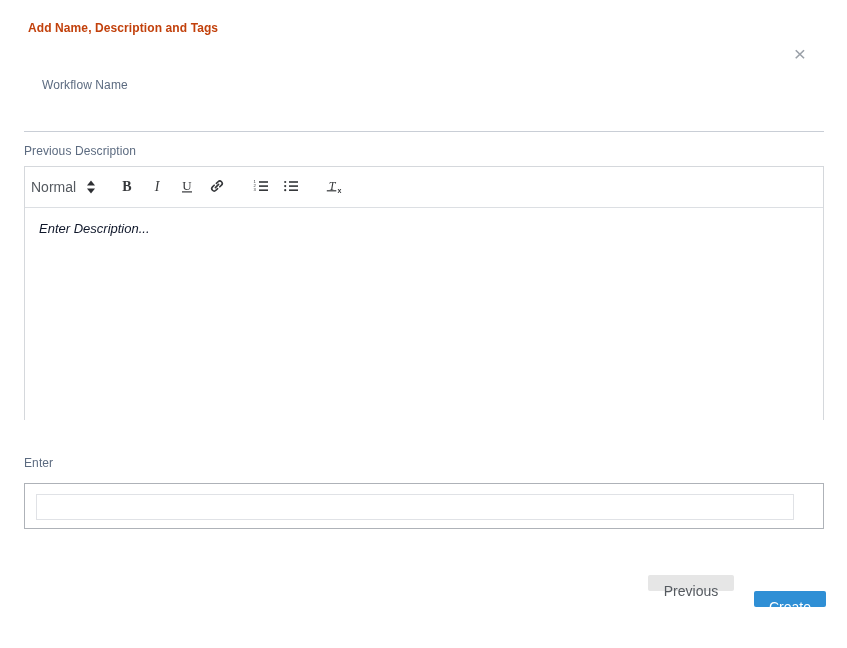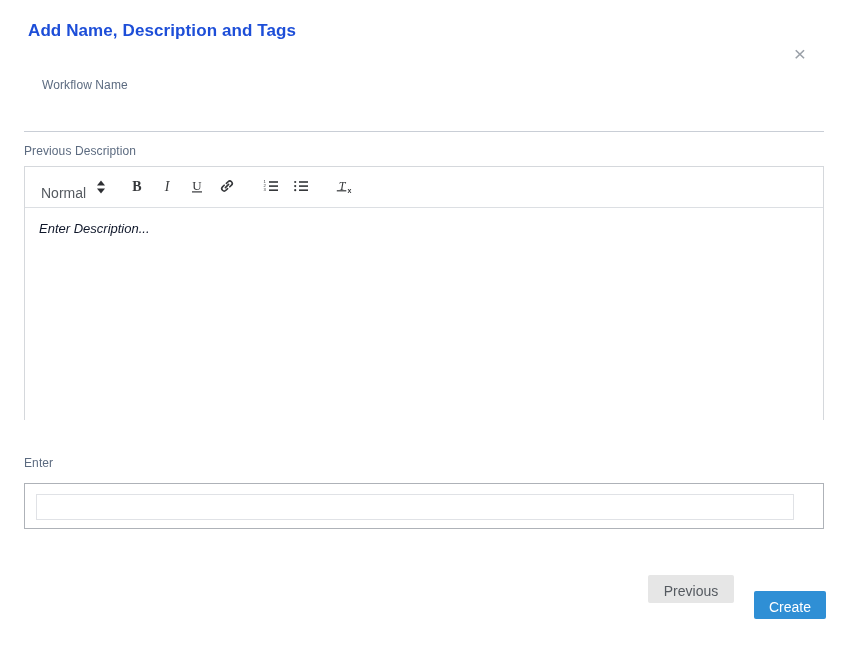--- a/index.html
+++ b/index.html
@@ -28,24 +28,24 @@
   .modal-header {
     position: absolute;
     left: 0; top: 0;
     width: 847px;
     height: 66px;
   }
   .modal-title {
     position: absolute;
     left: 28px;
     top: 21px;
-    font-size: 17px;
+    font-size: 12px;
     font-weight: 600;
     letter-spacing: .1px;
-    color: #1d4ed8;
+    color: #c2410c;
     white-space: nowrap;
   }
   .close-btn {
     position: absolute;
     left: 788px;
     top: 42px;
     width: 24px;
     height: 24px;
     border: none;
     background: transparent;
@@ -115,23 +115,22 @@
     border-bottom: 1px solid #dcdfe3;
     display: flex;
     align-items: center;
     padding: 0 6px;
     background: #ffffff;
   }
 
   .tb-select {
     position: relative;
     display: inline-flex;
-    align-items: flex-end;
+    align-items: center;
     height: 28px;
-    margin-left: 10px;
     margin-right: 16px;
     cursor: pointer;
     padding-right: 20px;
   }
   .tb-select-label {
     font-size: 14px;
     color: #555a60;
     font-family: "Liberation Sans", sans-serif;
     white-space: nowrap;
   }
@@ -208,21 +207,21 @@
   
   .modal-footer {
     position: absolute;
     left: 0;
     top: 575px;
     width: 847px;
     height: 45px;
   }
   .btn {
     position: absolute;
-    height: 28px;
+    height: 16px;
     border: none;
     border-radius: 2px;
     font-size: 14px;
     font-family: "Liberation Sans", sans-serif;
     cursor: pointer;
     padding: 0 14px;
     line-height: 32px;
   }
   .btn-previous {
     left: 648px;

